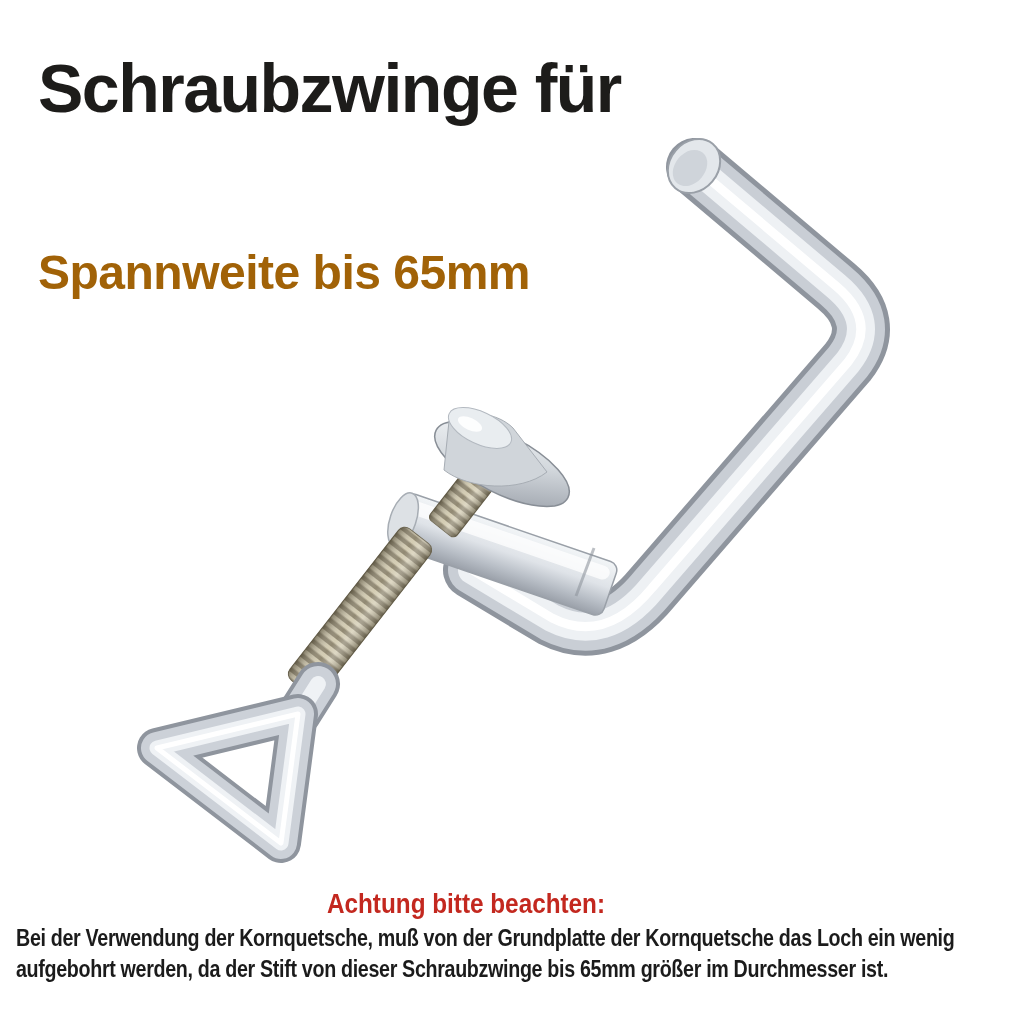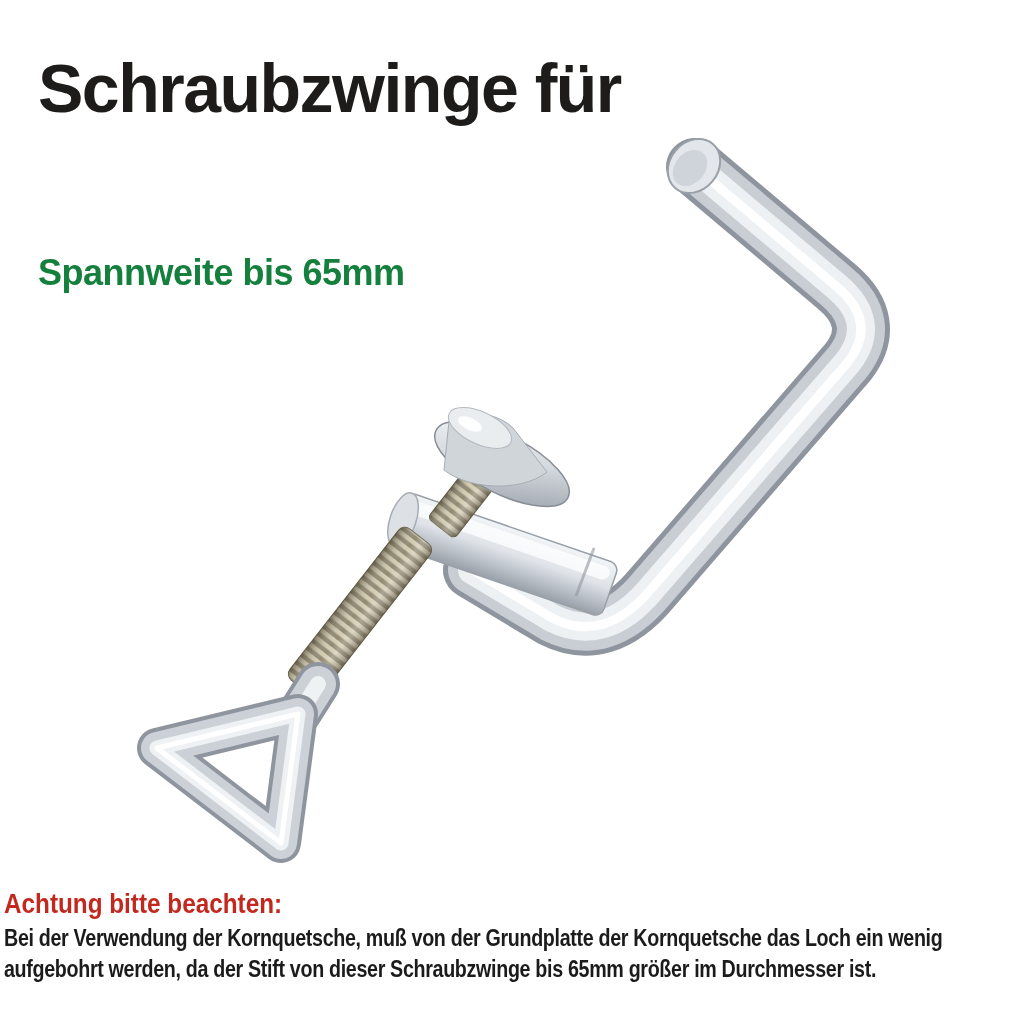--- a/index.html
+++ b/index.html
@@ -17,29 +17,29 @@
     position:absolute;left:38px;top:44px;
     color:#1d1c1a;
     font-weight:700;
     font-size:68px;
     line-height:89px;
     letter-spacing:-1.5px;
     white-space:nowrap;
   }
   .highlight-block{
     position:absolute;left:38px;top:247px;
-    color:#15803d;
+    color:#a16207;
     font-weight:700;
-    font-size:36px;
+    font-size:48px;
     line-height:52px;
     letter-spacing:-0.5px;
     white-space:nowrap;
   }
   .notice-block{
-    position:absolute;left:4px;top:889px;width:1000px;
+    position:absolute;left:16px;top:889px;width:1000px;text-align:center;
   }
   .notice-heading{
     color:#c3281f;
     font-weight:700;
     font-size:27px;
     line-height:31px;
     white-space:nowrap;
     transform:scaleX(0.90);
     transform-origin:0 50%;
     margin:0 0 2px 0;

